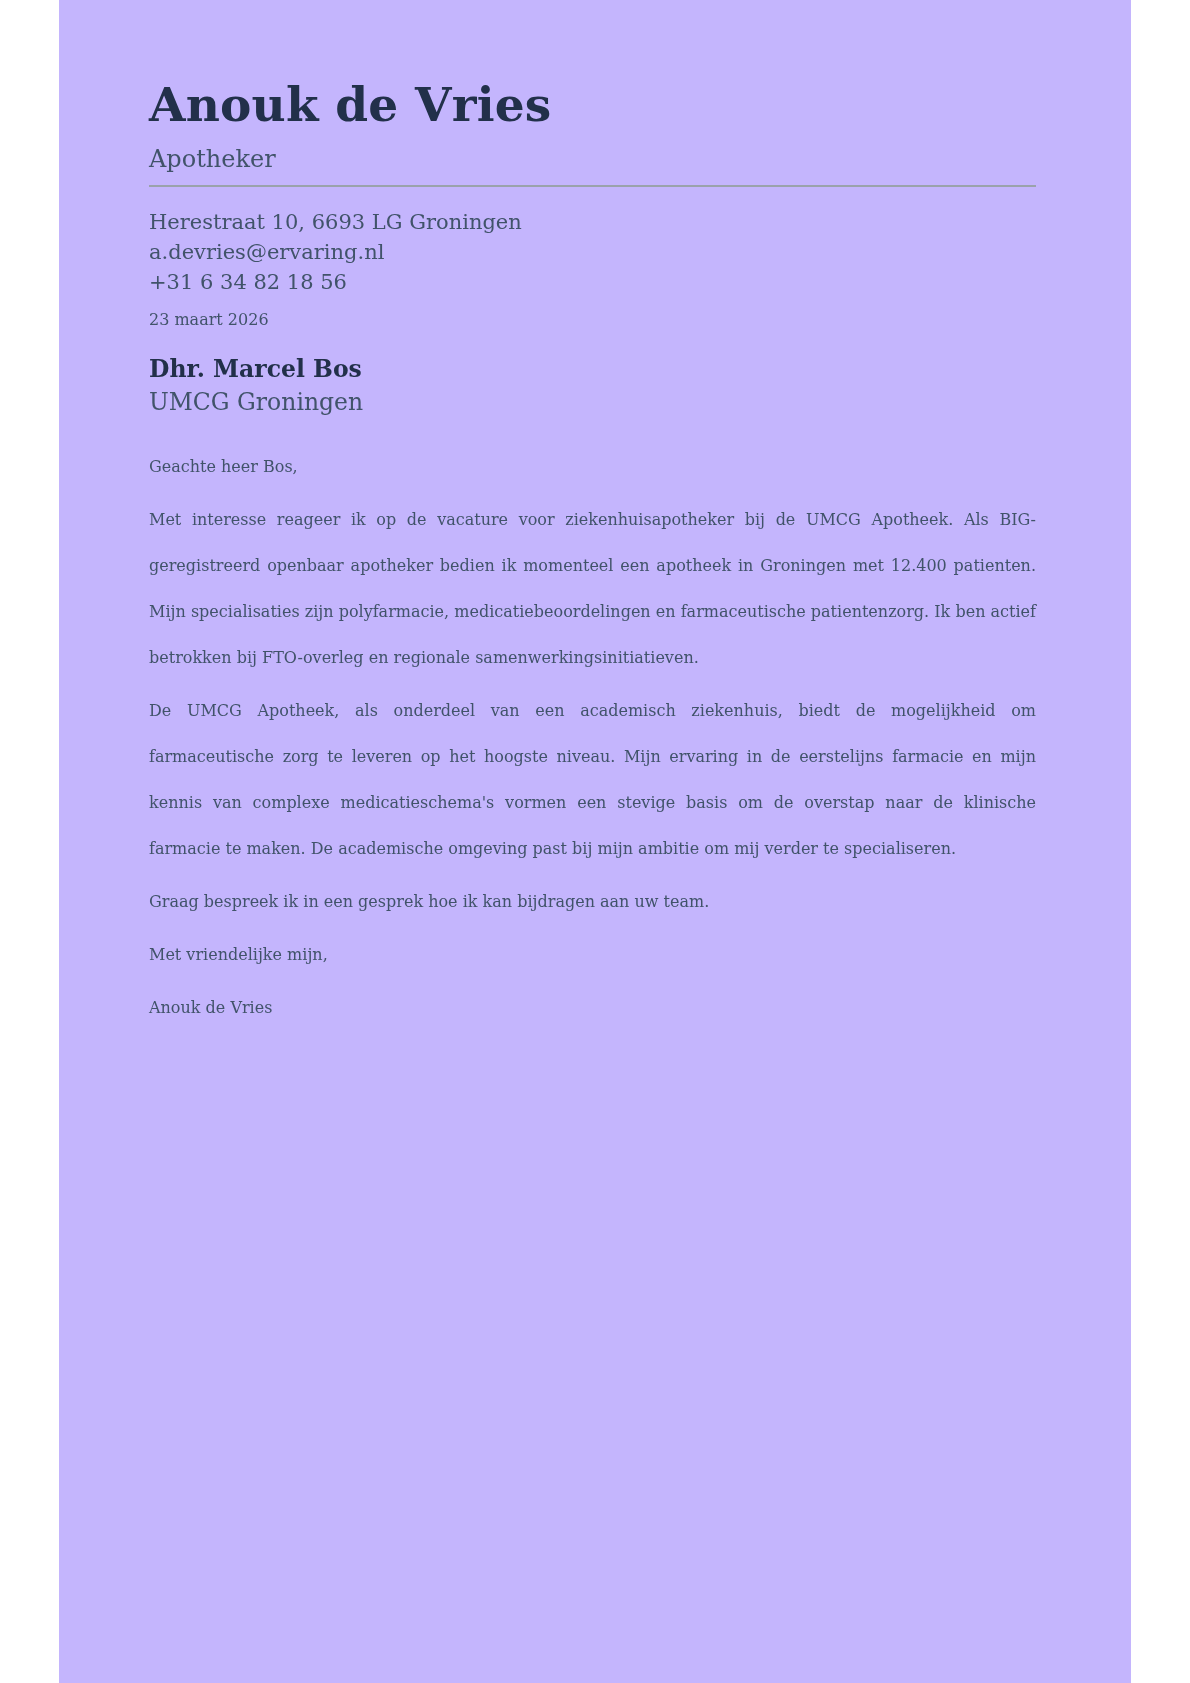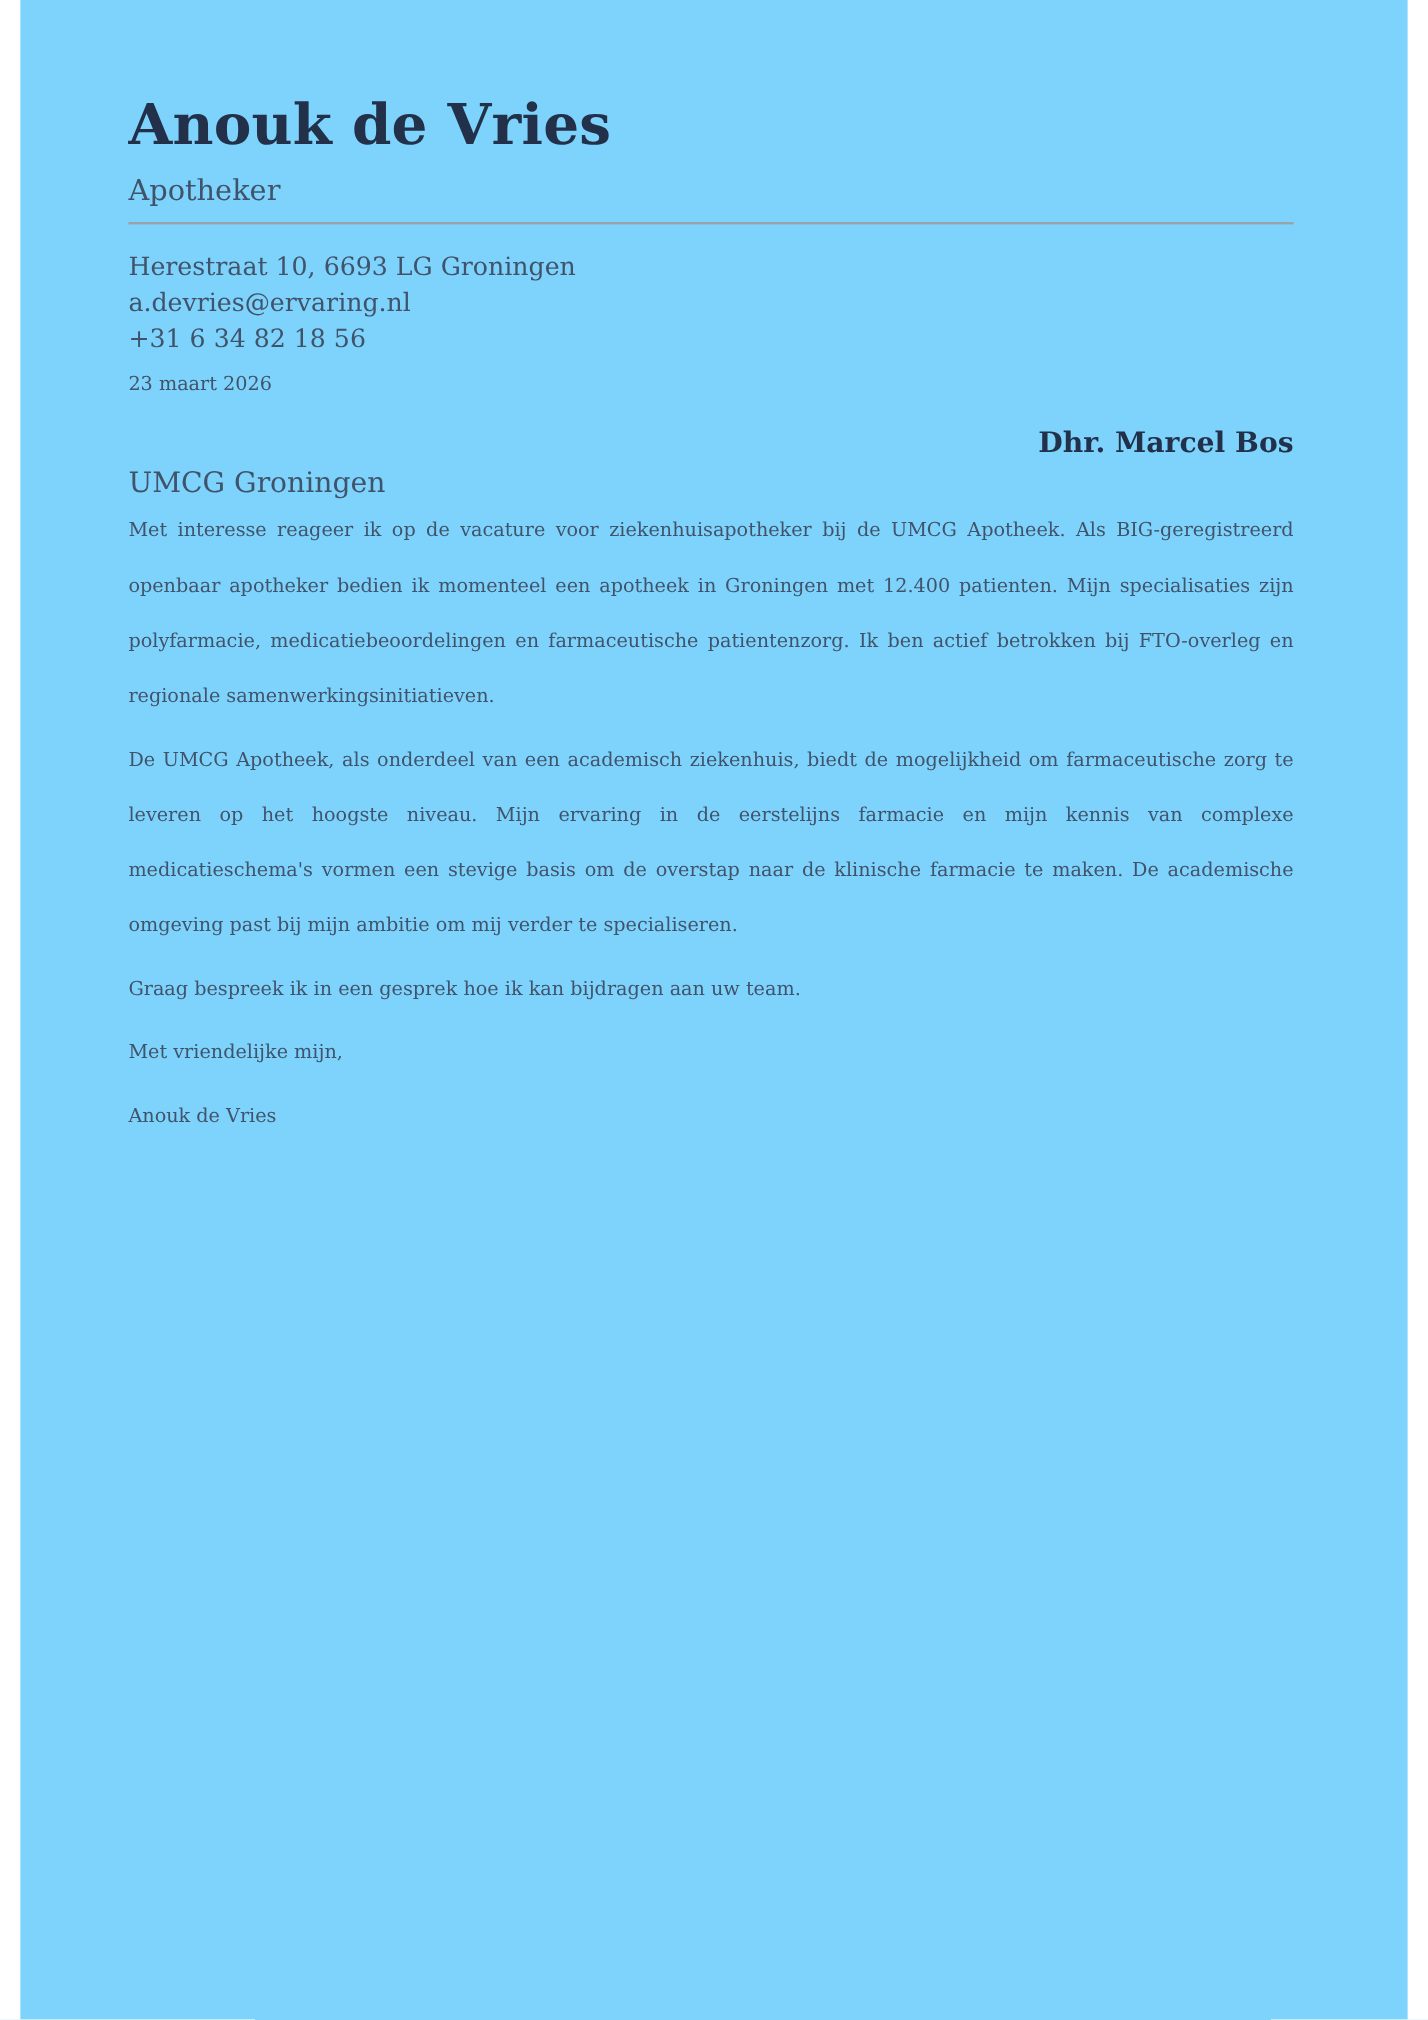--- a/index.html
+++ b/index.html
@@ -2,24 +2,24 @@
 <html><head>
 <meta charset="utf-8">
 <style>
   html, body {
     margin: 0;
     padding: 0;
     background: #ffffff;
   }
   .page {
     position: relative;
-    width: 1156px;
+    width: 1072px;
     height: 1683px;
     margin: 0 auto;
-    background: #7dd3fc;
+    background: #c4b5fd;
     box-sizing: border-box;
     padding: 78px 95px 0 90px;
     font-family: "DejaVu Serif", "Liberation Serif", serif;
     color: #41536a;
     overflow: hidden;
   }
   .name-title {
     margin: 0;
     font-size: 47px;
     line-height: 54px;
@@ -50,21 +50,20 @@
     line-height: 46px;
   }
   .recipient-block {
     margin-top: 10px;
     font-size: 23.5px;
     line-height: 33px;
   }
   .recipient-name {
     font-weight: 700;
     color: #22304a;
-    text-align: right;
   }
   .letter-body p {
     margin: 0 0 7px 0;
     font-size: 16px;
     line-height: 46px;
     color: #41536a;
   }
   .letter-body p.salutation {
     margin-top: 25px;
   }
@@ -89,20 +88,21 @@
   </header>
 
   <main class="letter-body">
     <p class="date-line">23 maart 2026</p>
 
     <div class="recipient-block">
       <div class="recipient-name">Dhr. Marcel Bos</div>
       <div>UMCG Groningen</div>
     </div>
 
+    <p class="salutation">Geachte heer Bos,</p>
 
     <p class="justified">Met interesse reageer ik op de vacature voor ziekenhuisapotheker bij de UMCG Apotheek. Als BIG-geregistreerd openbaar apotheker bedien ik momenteel een apotheek in Groningen met 12.400 patienten. Mijn specialisaties zijn polyfarmacie, medicatiebeoordelingen en farmaceutische patientenzorg. Ik ben actief betrokken bij FTO-overleg en regionale samenwerkingsinitiatieven.</p>
 
     <p class="justified">De UMCG Apotheek, als onderdeel van een academisch ziekenhuis, biedt de mogelijkheid om farmaceutische zorg te leveren op het hoogste niveau. Mijn ervaring in de eerstelijns farmacie en mijn kennis van complexe medicatieschema's vormen een stevige basis om de overstap naar de klinische farmacie te maken. De academische omgeving past bij mijn ambitie om mij verder te specialiseren.</p>
 
     <p>Graag bespreek ik in een gesprek hoe ik kan bijdragen aan uw team.</p>
 
     <p>Met vriendelijke mijn,</p>
 
     <p>Anouk de Vries</p>

